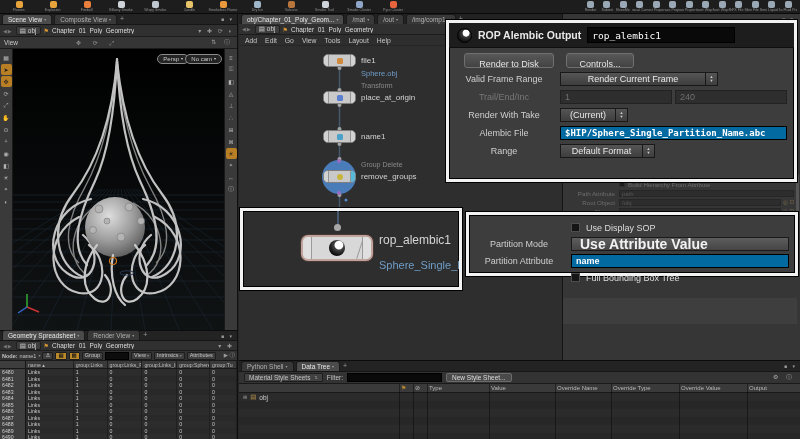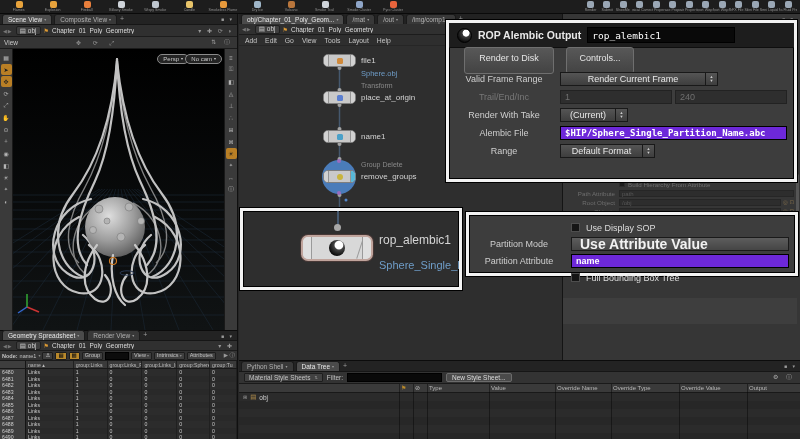--- a/index.html
+++ b/index.html
@@ -135,29 +135,29 @@
   .rop-title{font-size:10.5px;font-weight:bold;color:#e8e8e8;white-space:nowrap;}
   .rop-name{width:148px;height:16px;background:#090909;border:1px solid #000;color:#fff;
             font-family:"DejaVu Sans Mono",monospace;font-size:9.5px;line-height:15px;padding:0 4px;}
   .rop-tabs{height:18px;background:#2a2a2a;display:flex;align-items:flex-end;padding-left:7px;gap:2px;border-bottom:1px solid #1b1b1b;}
   .rtab{height:15px;line-height:15px;padding:0 10px;font-size:9px;color:#b5b5b5;background:#383838;border:1px solid #1d1d1d;border-bottom:none;border-radius:3px 3px 0 0;}
   .rtab.active{background:#4e4e4e;color:#ffffff;font-weight:bold;}
   .rop-body{padding:5px 7px 0 7px;}
   .prow{display:flex;align-items:center;height:15px;margin-bottom:3px;}
   .plabel{width:104px;text-align:center;padding-right:8px;font-size:9px;color:#cfcfcf;flex:0 0 auto;white-space:nowrap;}
   .plabel.dim{color:#777;}
-  .hbtn{height:27px;line-height:13px;padding:4px 9px;font-size:9px;color:#e6e6e6;background:linear-gradient(#585858,#434343);
+  .hbtn{height:15px;line-height:13px;padding:4px 9px;font-size:9px;color:#e6e6e6;background:linear-gradient(#585858,#434343);
         border:1px solid #6f6f6f;border-radius:3px;}
   .dd{display:flex;height:14px;}
   .dd .dtext{background:linear-gradient(#555,#3e3e3e);border:1px solid #191919;border-right:none;color:#e8e8e8;
              font-size:9px;line-height:12px;padding:0 6px;text-align:center;}
   .dd .dspin{width:13px;background:linear-gradient(#555,#3e3e3e);border:1px solid #191919;display:flex;flex-direction:column;
              align-items:center;justify-content:center;color:#ccc;font-size:4px;line-height:4px;}
   .numf{height:14px;background:#2e2e2e;border:1px solid #222;color:#6f6f6f;font-size:9px;line-height:12px;padding:0 4px;}
-  .blackf{height:14px;background:#6d28d9;border:1px solid #000;color:#fff;font-size:9px;line-height:12px;padding:0 4px;
+  .blackf{height:14px;background:#0369a1;border:1px solid #000;color:#fff;font-size:9px;line-height:12px;padding:0 4px;
           font-family:"DejaVu Sans Mono",monospace;font-weight:bold;white-space:nowrap;overflow:hidden;}
   .cb{width:9px;height:9px;background:#151515;border:1px solid #4e4e4e;margin-right:6px;flex:0 0 auto;}
   .cbl{font-size:9px;color:#dcdcdc;}
 
   
   .bignode{position:absolute;left:58px;top:24px;width:72px;height:26px;background:#d8d8d8;border:2px solid #c0a49c;
            border-radius:7px;box-shadow:0 0 0 1px #473836;display:flex;overflow:hidden;}
   .bignode .fl{width:9px;border-right:1px solid #9a9a9a;background:#e0e0e0;}
   .bignode .fr{width:9px;border-left:1px solid #9a9a9a;background:#e0e0e0;}
   .bignode .mid{flex:1;display:flex;align-items:center;justify-content:center;position:relative;}

